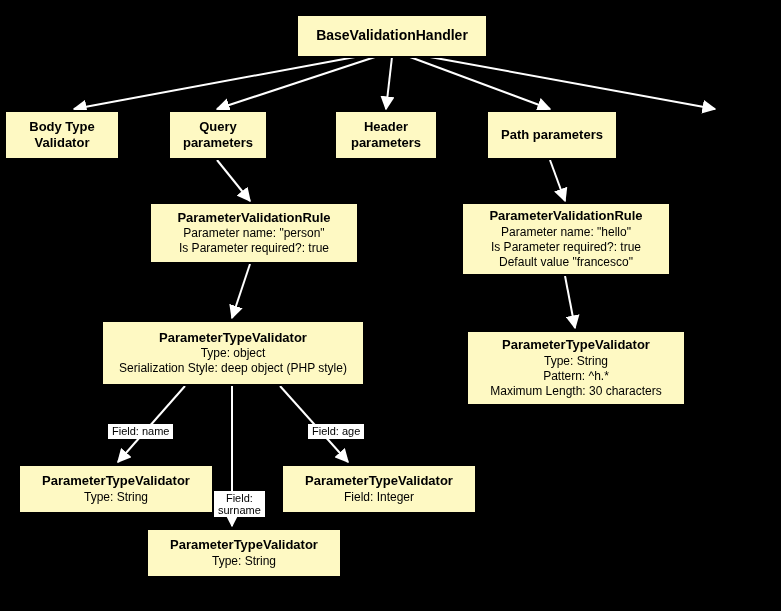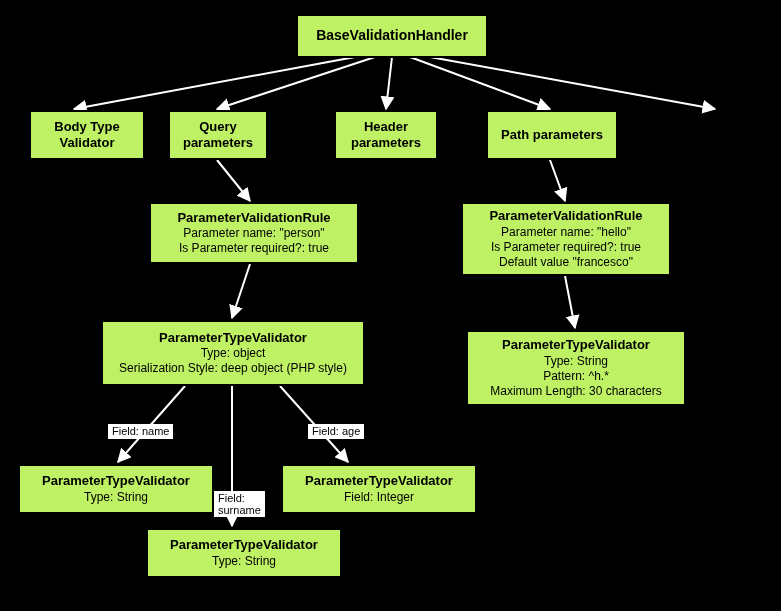--- a/index.html
+++ b/index.html
@@ -1,23 +1,23 @@
 <!DOCTYPE html>
 <html><head>
 <meta charset="utf-8">
 <style>
   html,body{margin:0;padding:0;background:#000;font-family:Arial,Helvetica,sans-serif}
   .canvas{position:relative;width:781px;height:611px;background:#000}
-  .box{position:absolute;background:#bef264;border:2px solid #000;text-align:center;
+  .box{position:absolute;background:#fef9c3;border:2px solid #000;text-align:center;
        display:flex;flex-direction:column;justify-content:center;
        box-sizing:border-box;padding:4px 6px;line-height:1.25}
   .title{font-weight:bold;font-size:14px}
   .title-sm{font-weight:bold;font-size:13px}
   .detail{font-size:12px}
-  .edge-label{position:absolute;background:#fff;font-size:11px;
+  .edge-label{position:absolute;background:#fff;font-size:11px;text-align:center;
               padding:1px 4px;line-height:1.2;white-space:nowrap}
   svg{position:absolute;top:0;left:0}
 </style>
 </head>
 <body>
 
 <div class="canvas">
 
   <svg width="781" height="611">
     <defs>
@@ -38,21 +38,21 @@
       <line x1="185" y1="386" x2="118" y2="462"></line>
       <line x1="232" y1="386" x2="232" y2="526"></line>
       <line x1="280" y1="386" x2="348" y2="462"></line>
     </g>
   </svg>
 
   <div class="box" style="left:296px;top:14px;width:192px;height:44px">
     <span class="title">BaseValidationHandler</span>
   </div>
 
-  <div class="box" style="left:29px;top:110px;width:116px;height:50px">
+  <div class="box" style="left:4px;top:110px;width:116px;height:50px">
     <span class="title-sm">Body Type</span>
     <span class="title-sm">Validator</span>
   </div>
 
   <div class="box" style="left:168px;top:110px;width:100px;height:50px">
     <span class="title-sm">Query</span>
     <span class="title-sm">parameters</span>
   </div>
 
   <div class="box" style="left:334px;top:110px;width:104px;height:50px">

